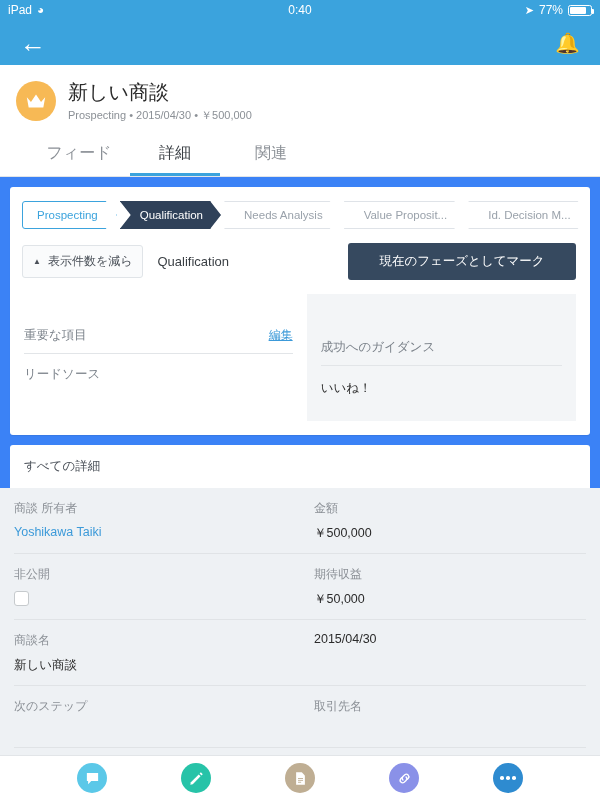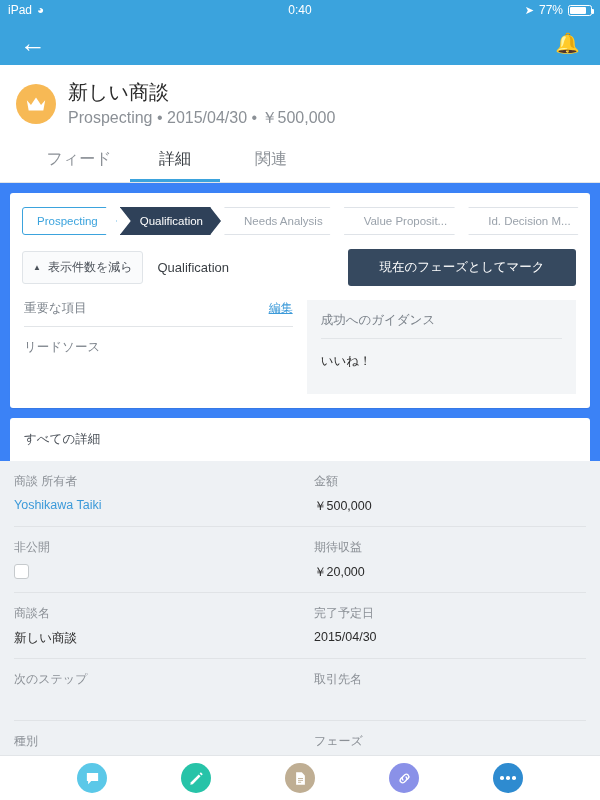--- a/index.html
+++ b/index.html
@@ -39,21 +39,21 @@
   .record-header { background: #fff; padding: 14px 16px 0 16px; }
   .rh-top { display: flex; align-items: center; gap: 12px; }
   .avatar {
     width: 40px; height: 40px; border-radius: 50%;
     background: #F7B955; display: flex; align-items: center; justify-content: center;
     flex: 0 0 40px;
   }
   .avatar svg { width: 22px; height: 22px; }
   .rh-text { display: flex; flex-direction: column; gap: 2px; }
   .rh-title { font-size: 20px; color: #2b2b2b; font-weight: 400; }
-  .rh-sub { font-size: 16px; color: #8b9096; }
+  .rh-sub { font-size: 11px; color: #8b9096; }
   .tabs { display: flex; margin-top: 12px; }
   .tab {
     font-size: 16px; color: #8b9096; padding: 8px 0 9px 0;
     width: 90px; text-align: center; cursor: pointer;
     border-bottom: 3px solid transparent; margin-left: 6px;
   }
   .tab:first-child { margin-left: 18px; }
   .tab.active { color: #3a3f44; border-bottom-color: #3BA3DD; }
   .hdr-rule { height: 1px; background: #e2e5e8; }
 
@@ -87,21 +87,21 @@
   .stage-label { font-size: 13px; color: #3a3f44; margin-left: 14px; }
   .btn-mark {
     margin-left: auto; background: #36495F; color: #fff; border: none; border-radius: 3px;
     font-size: 12.5px; padding: 10px 18px; cursor: pointer; min-width: 228px;
   }
 
   .kf-row { display: flex; padding: 0 14px 14px 14px; gap: 14px; }
   .kf-left { flex: 1 1 50%; }
   .kf-right { flex: 1 1 50%; background: #F3F5F7; padding: 12px 14px 24px 14px; }
   .kf-head { display: flex; align-items: flex-end; justify-content: space-between;
-             border-bottom: 1px solid #e2e5e8; padding-bottom: 9px; }
+             border-bottom: 1px solid #e2e5e8; padding-bottom: 9px; margin-top: 33px; }
   .kf-head-title { font-size: 12.5px; color: #7c838b; }
   .kf-edit { font-size: 12px; color: #3c9ad9; cursor: pointer; text-decoration: underline; }
   .kf-body { padding-top: 12px; }
   .kf-label { font-size: 12.5px; color: #7c838b; margin-bottom: 7px; }
   .kf-value { font-size: 12.5px; color: #2b2b2b; }
   .kf-guide-text { font-size: 12.5px; color: #2b2b2b; padding-top: 14px; }
 
   
   .details-card { background: #fff; margin: 10px 10px 0 10px; border-radius: 3px 3px 0 0; }
   .details-head { font-size: 12.5px; color: #4b5159; padding: 13px 14px; }
@@ -230,31 +230,30 @@
       </div>
     </div>
 
     <div class="det-row">
       <div class="det-cell">
         <div class="det-label">非公開</div>
         <span class="det-checkbox"></span>
       </div>
       <div class="det-cell">
         <div class="det-label">期待収益</div>
-        <div class="det-value">￥20,000</div>
+        <div class="det-value">￥50,000</div>
       </div>
     </div>
 
     <div class="det-row">
       <div class="det-cell">
         <div class="det-label">商談名</div>
         <div class="det-value">新しい商談</div>
       </div>
       <div class="det-cell">
-        <div class="det-label">完了予定日</div>
         <div class="det-value">2015/04/30</div>
       </div>
     </div>
 
     <div class="det-row">
       <div class="det-cell">
         <div class="det-label">次のステップ</div>
         <div class="det-value"></div>
       </div>
       <div class="det-cell">

